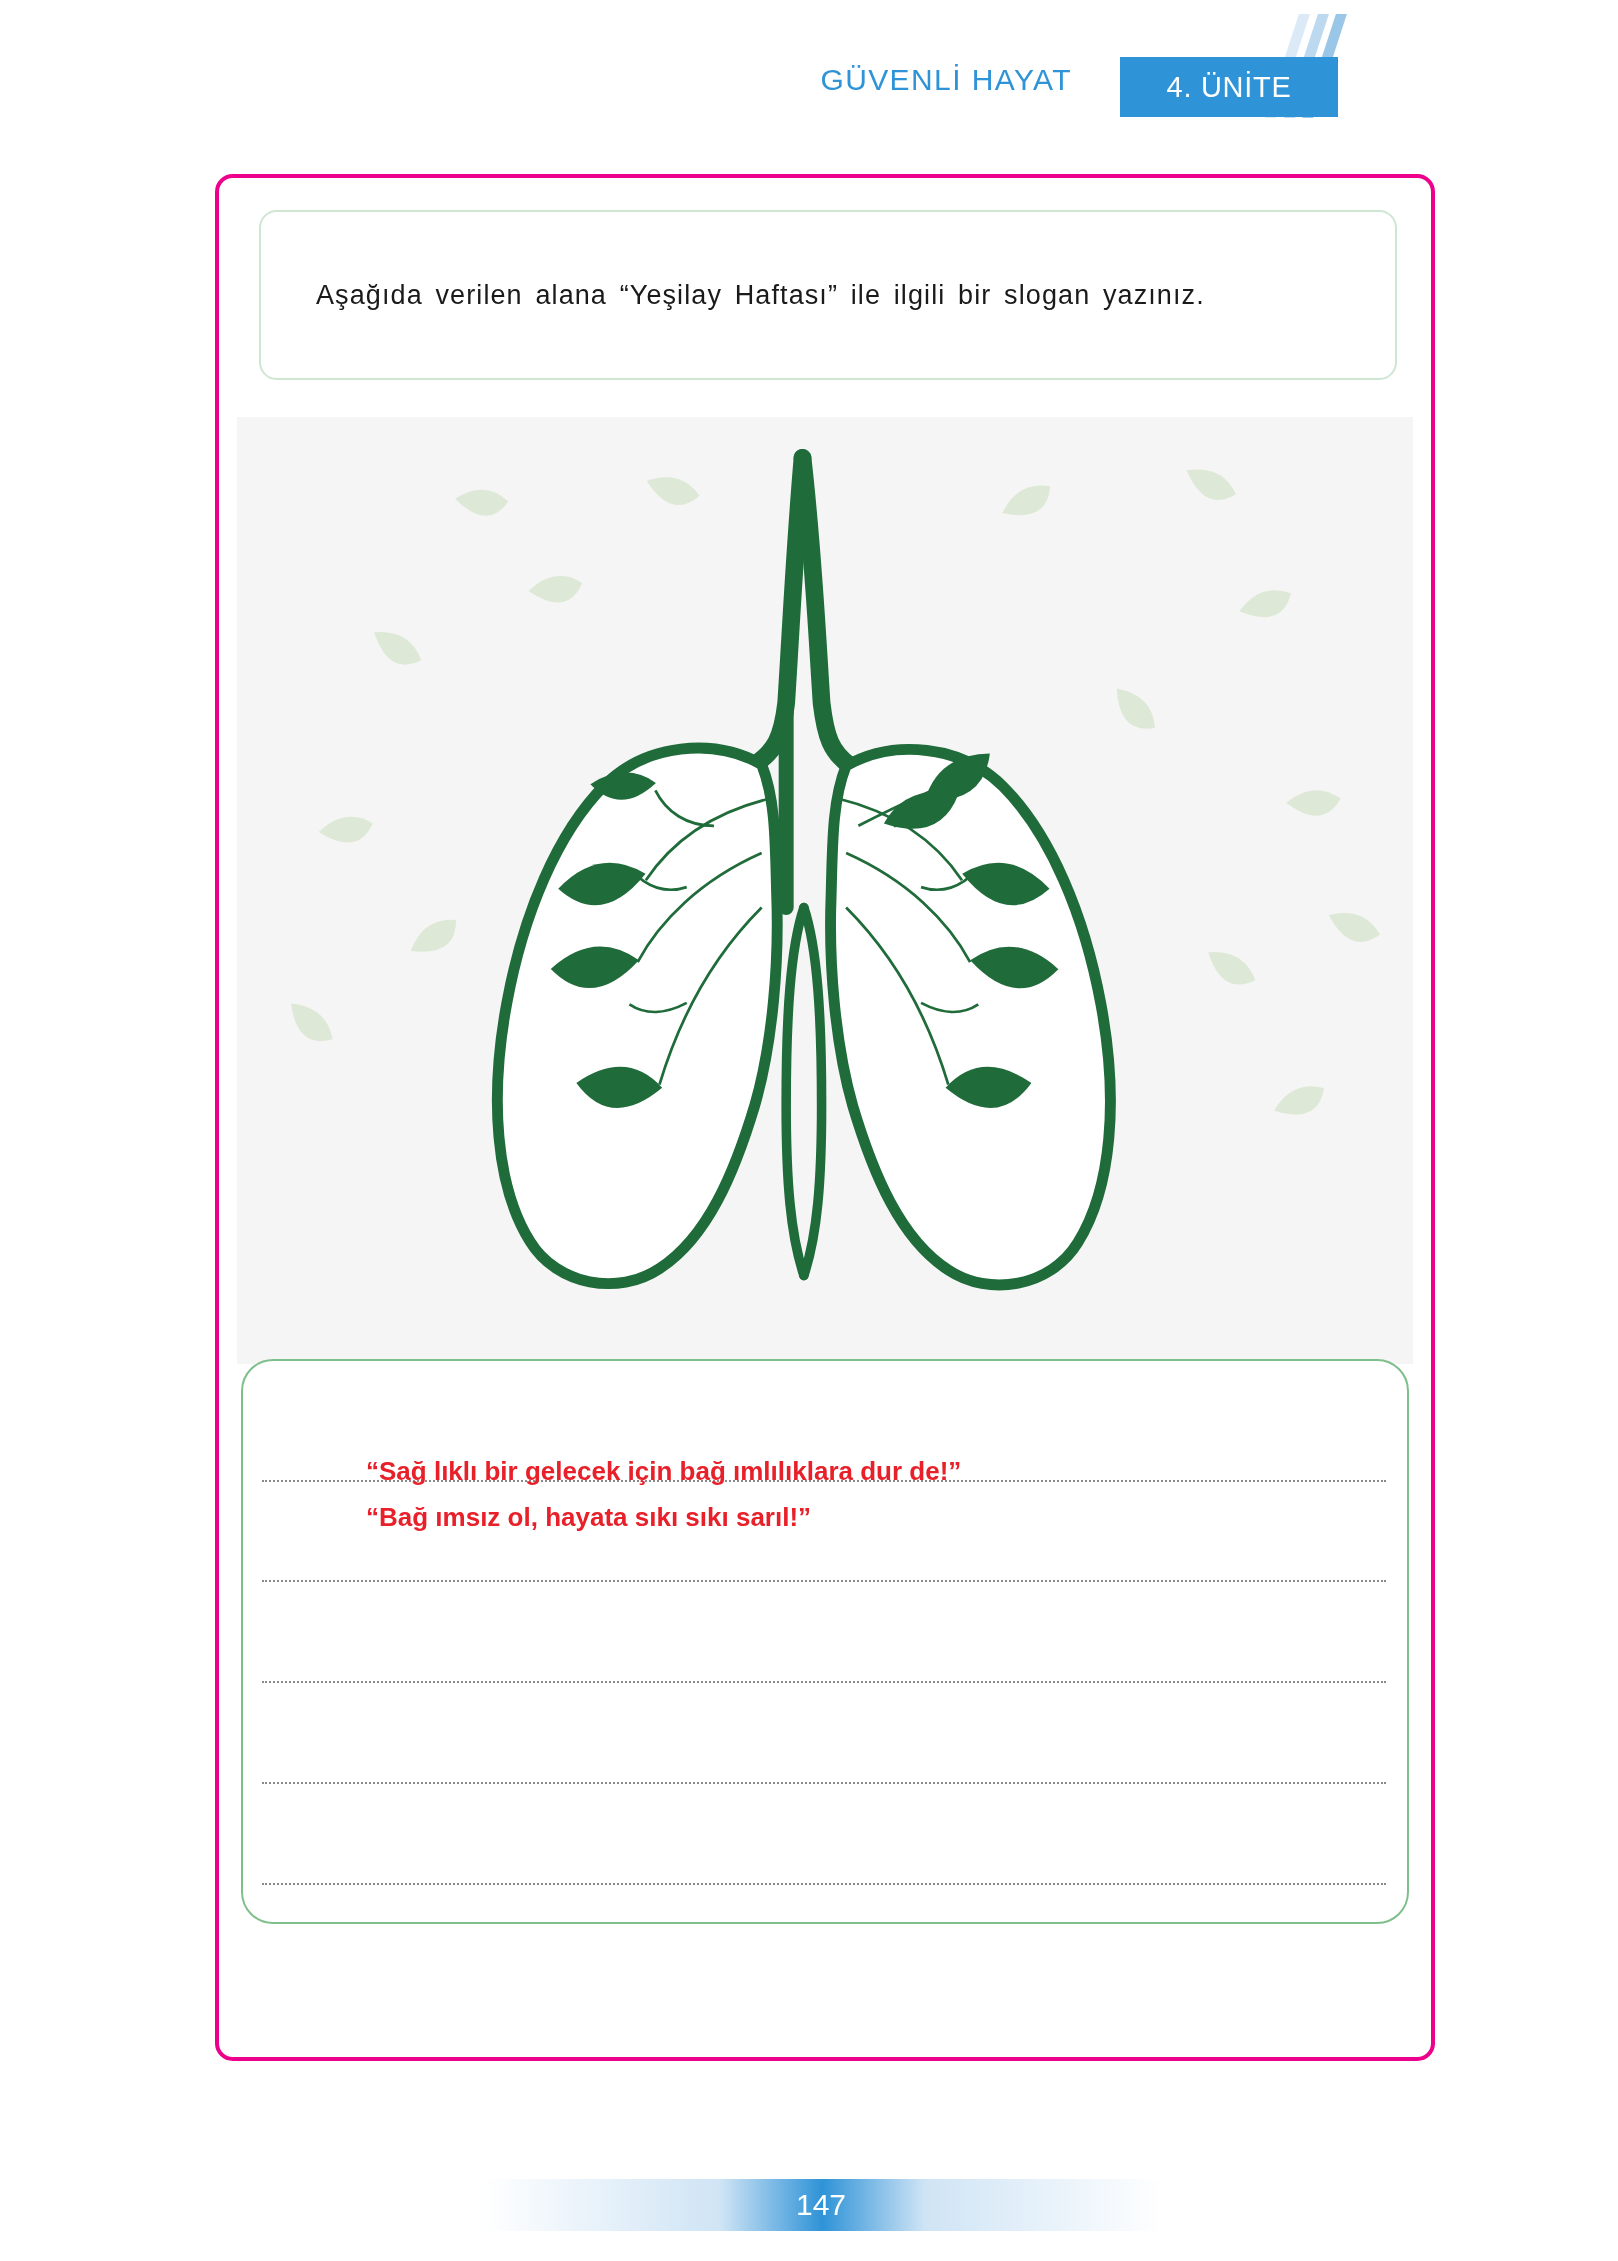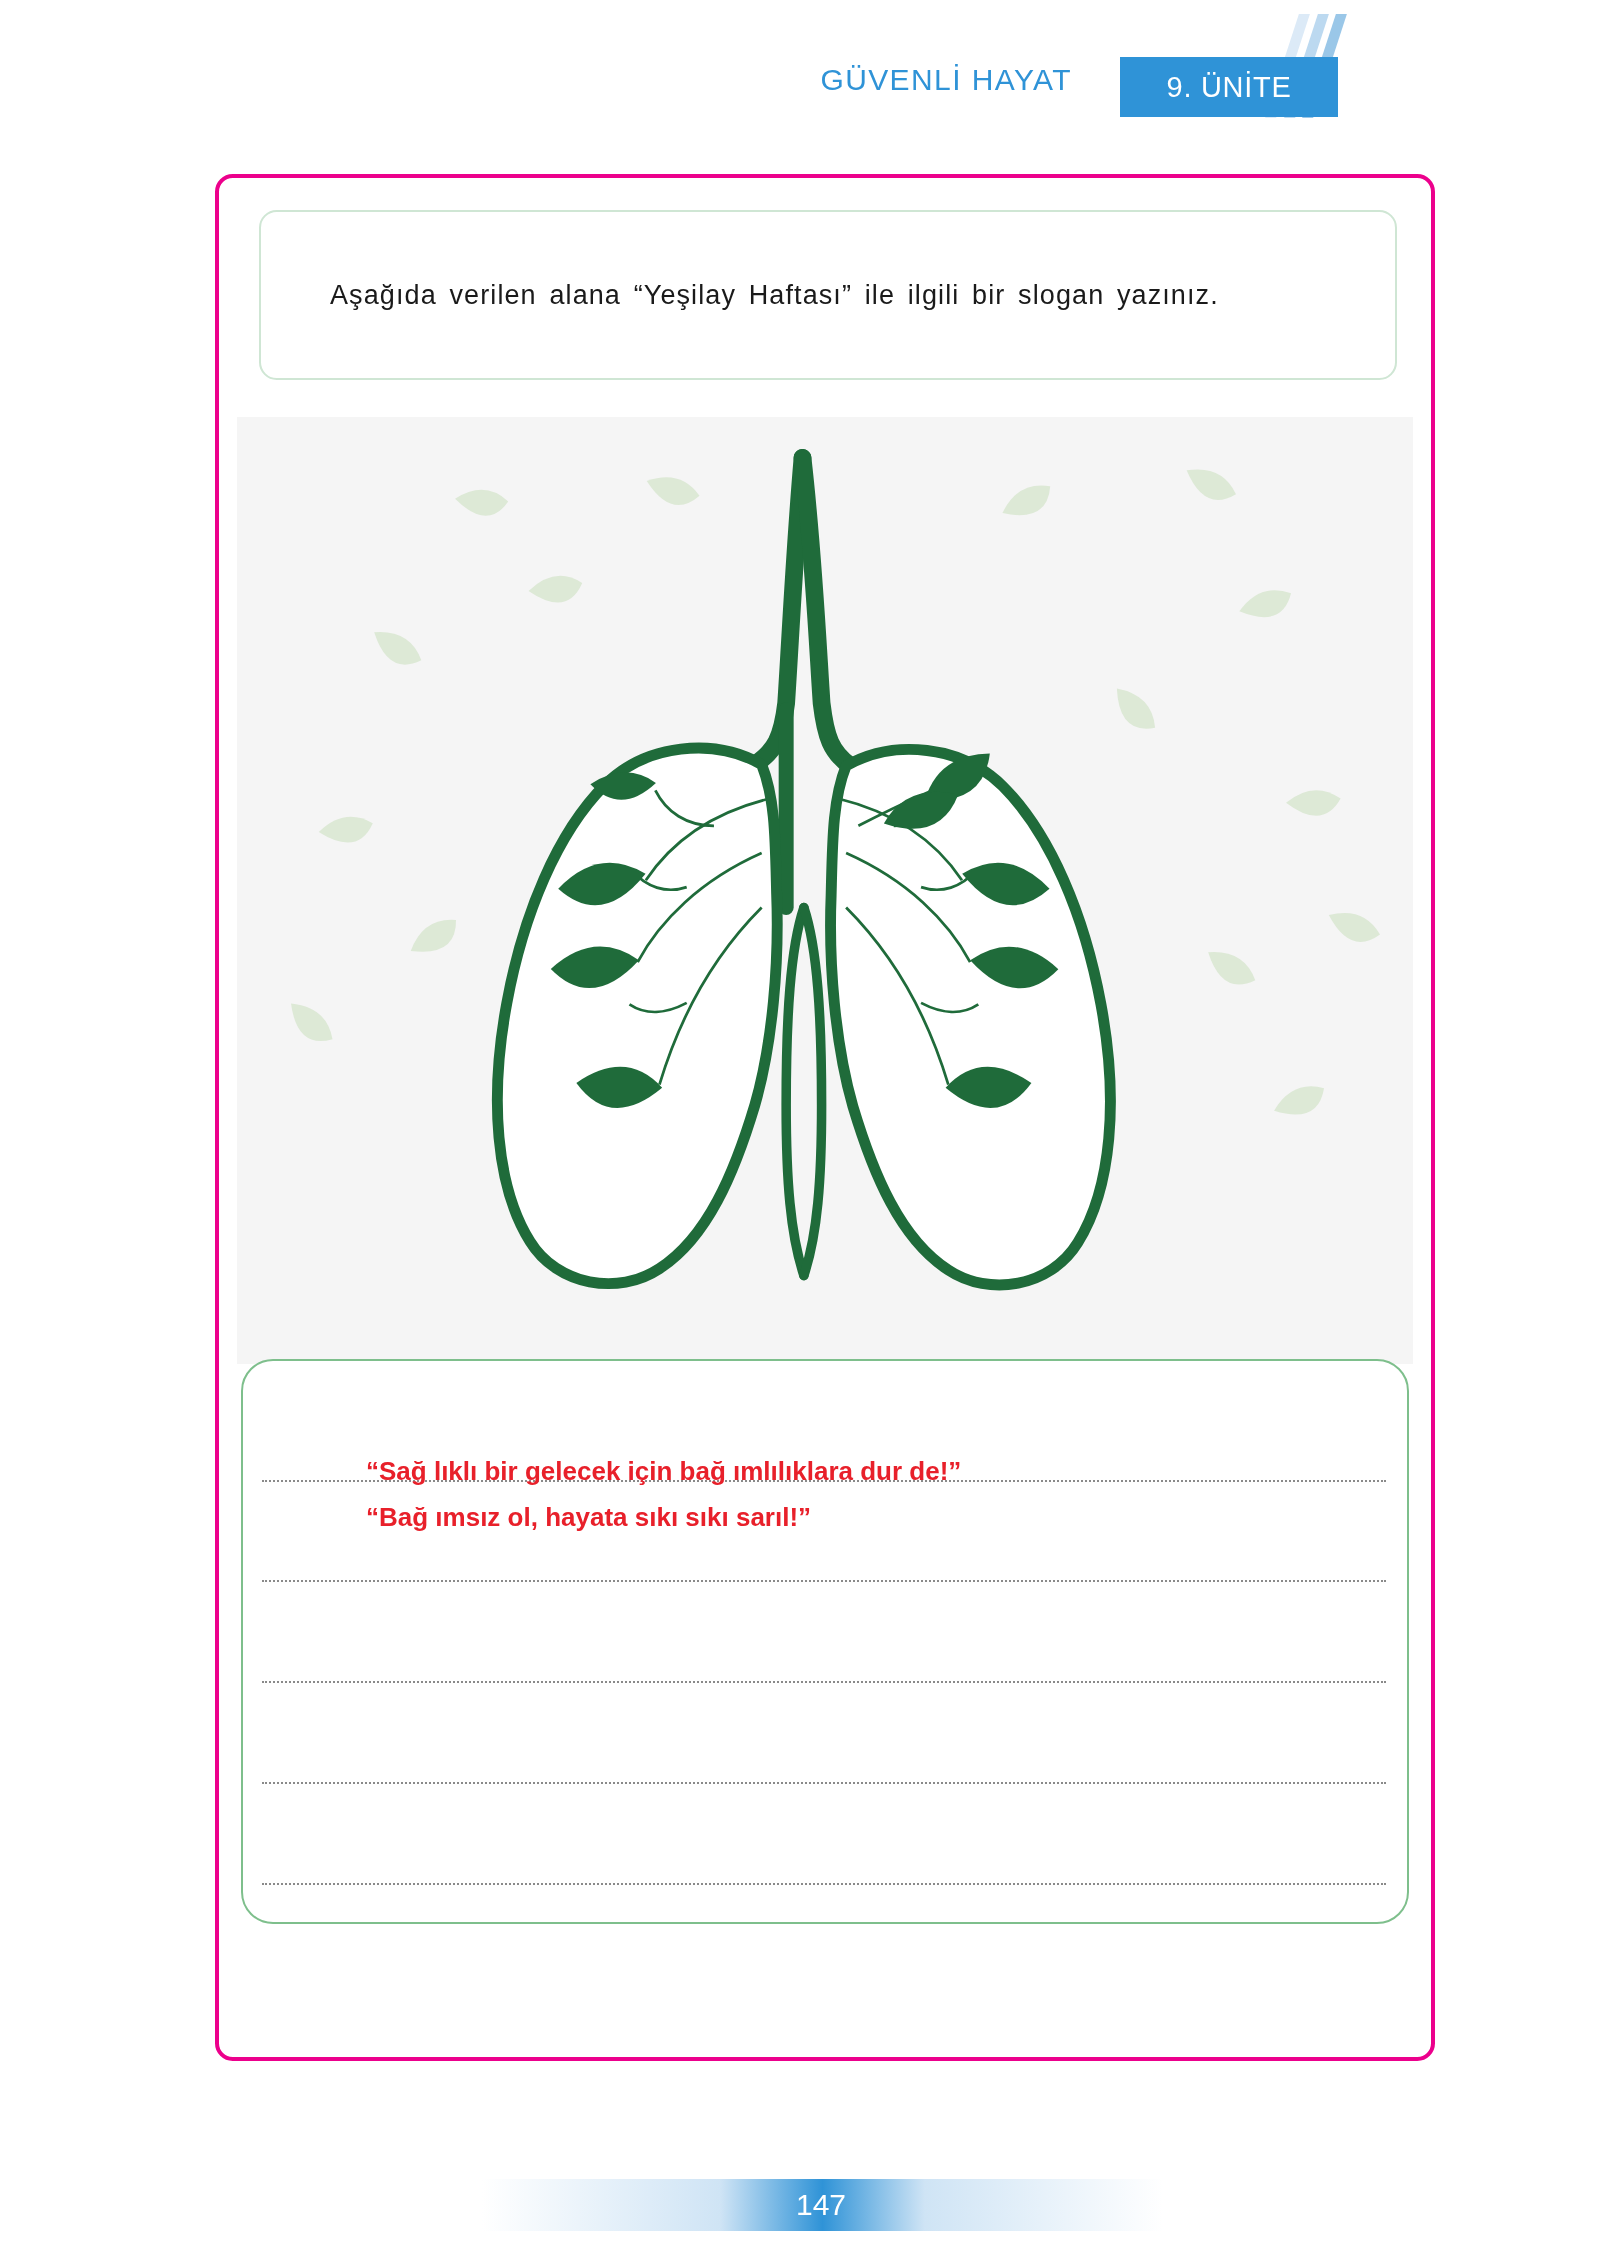--- a/index.html
+++ b/index.html
@@ -81,21 +81,21 @@
     width: 1138px;
     height: 170px;
     border: 2.7px solid #cfe6d4;
     border-radius: 17.7px;
     background: #ffffff;
     box-sizing: border-box;
     display: flex;
     align-items: center;
   }
   .instruction-text {
-    padding: 0 69px;
+    padding: 0 55px;
     font-size: 27px;
     color: #1a1a1a;
     letter-spacing: 1.1px;
     word-spacing: 4.1px;
     font-family: "Liberation Sans", sans-serif;
   }
 
   
   .illustration-panel {
     position: absolute;
@@ -178,21 +178,21 @@
 </style>
 </head>
 <body>
 
 <div class="header">
   <div class="slash s1"></div>
   <div class="slash s2"></div>
   <div class="slash s3"></div>
   <div class="header-unit-title">GÜVENLİ HAYAT</div>
   <div class="header-banner">
-    <span class="header-banner-label">9. ÜNİTE</span>
+    <span class="header-banner-label">4. ÜNİTE</span>
   </div>
 </div>
 
 <div class="page-frame"></div>
 
 <div class="instruction-box">
   <div class="instruction-text">Aşağıda verilen alana “Yeşilay Haftası” ile ilgili bir slogan yazınız.</div>
 </div>
 
 <div class="illustration-panel">

